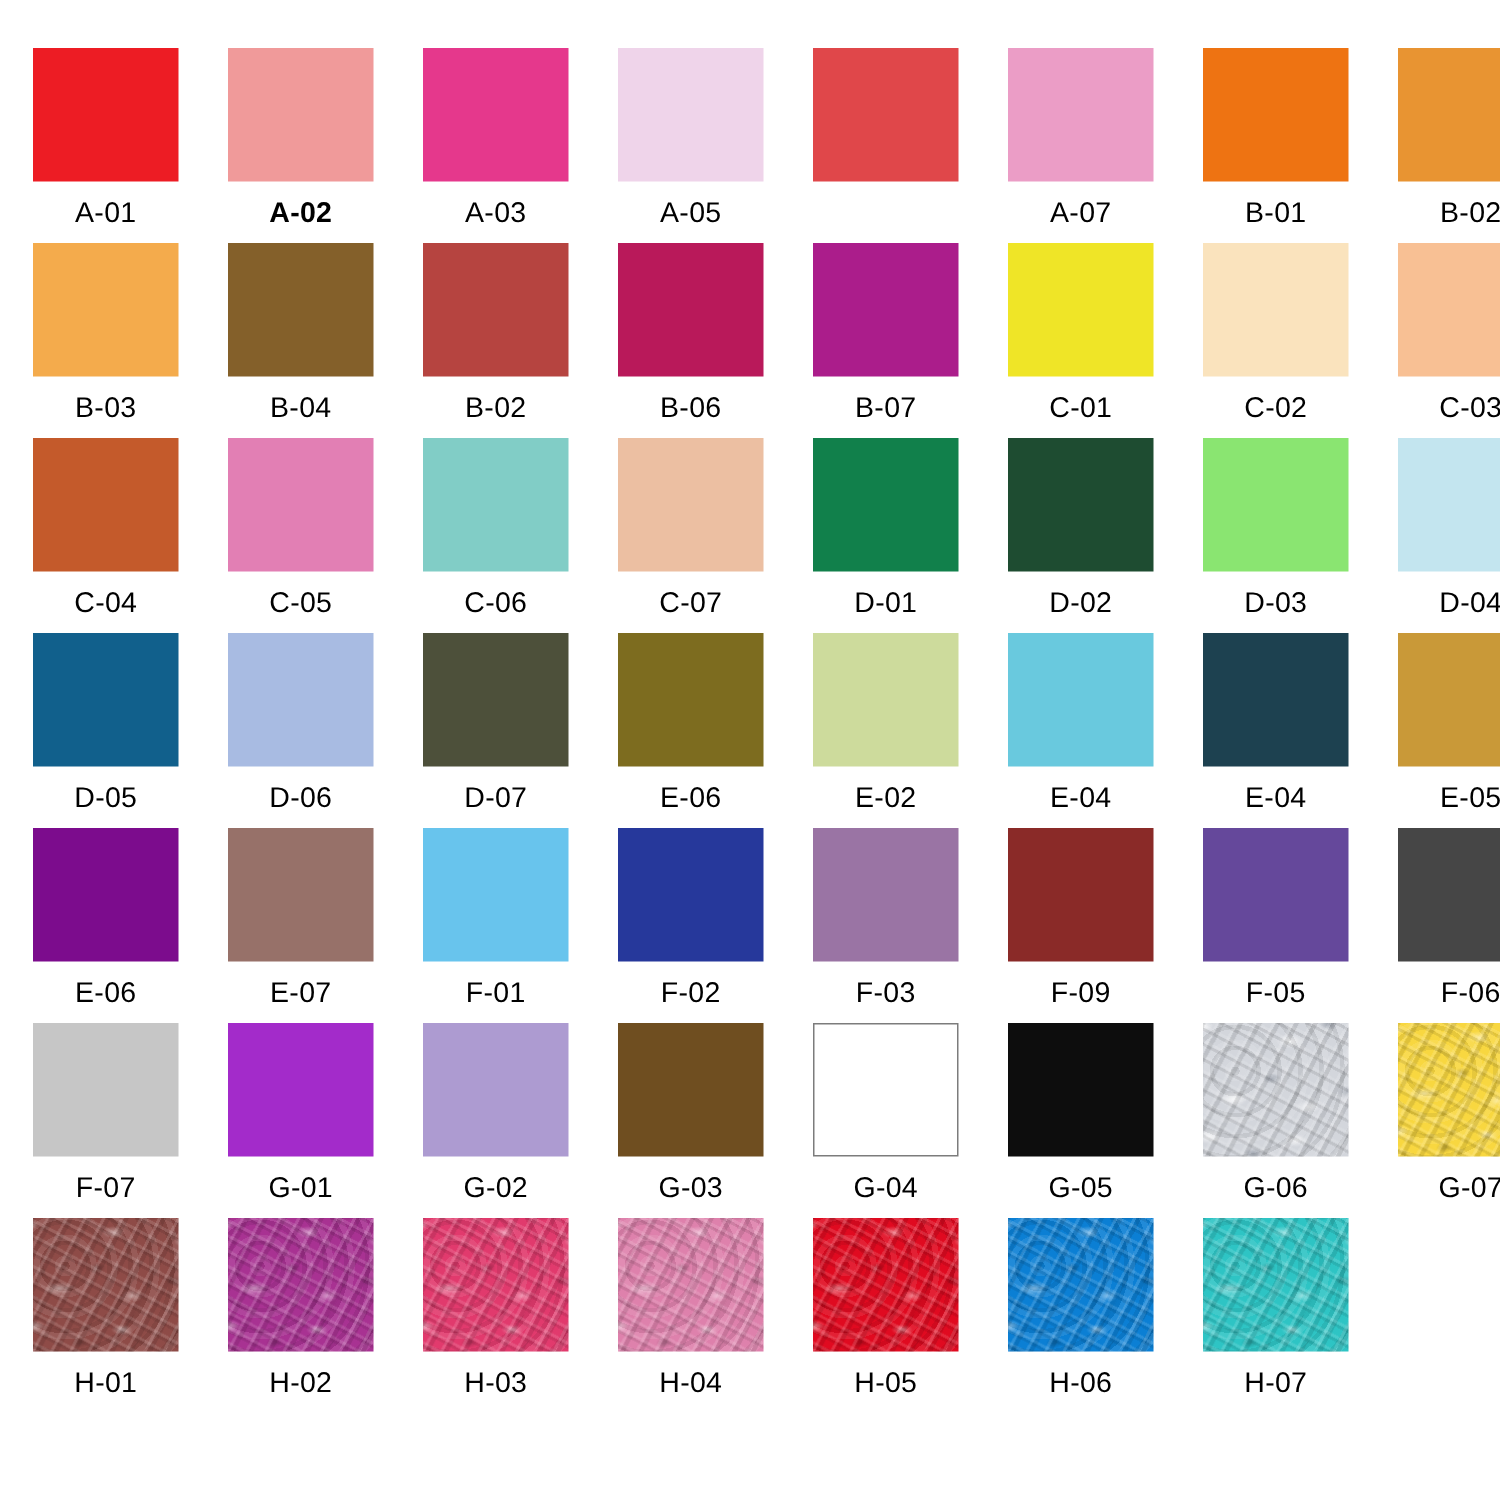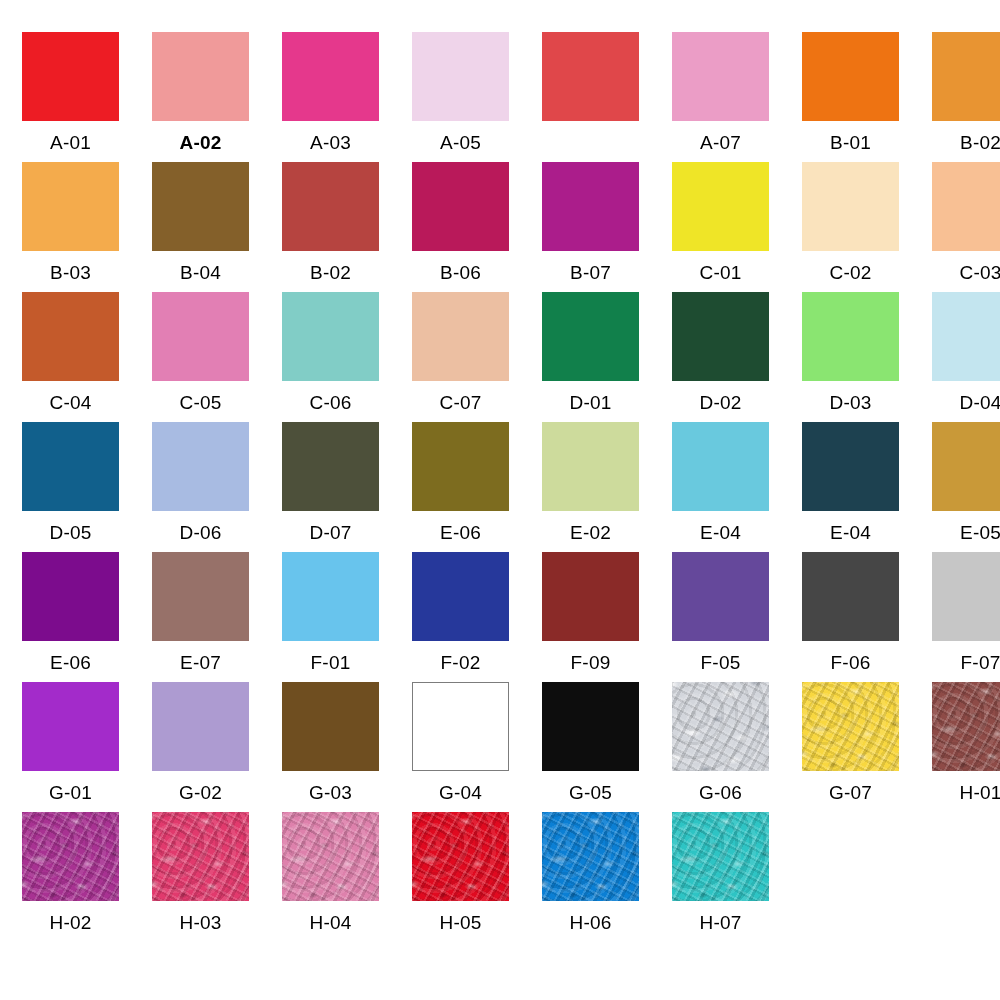--- a/index.html
+++ b/index.html
@@ -253,20 +253,24 @@
     </div>
     <div class="swatch-cell">
       <div class="swatch-chip" style="background-color: rgb(104, 196, 237);"></div>
       <div class="swatch-label" style="color: rgb(0, 0, 0);">F-01</div>
     </div>
     <div class="swatch-cell">
       <div class="swatch-chip" style="background-color: rgb(38, 56, 155);"></div>
       <div class="swatch-label" style="color: rgb(0, 0, 0);">F-02</div>
     </div>
     <div class="swatch-cell">
+      <div class="swatch-chip" style="background-color: rgb(154, 116, 164);"></div>
+      <div class="swatch-label" style="color: rgb(0, 0, 0);">F-03</div>
+    </div>
+    <div class="swatch-cell">
       <div class="swatch-chip" style="background-color: rgb(138, 42, 40);"></div>
       <div class="swatch-label" style="color: rgb(0, 0, 0);">F-09</div>
     </div>
     <div class="swatch-cell">
       <div class="swatch-chip" style="background-color: rgb(101, 72, 155);"></div>
       <div class="swatch-label" style="color: rgb(0, 0, 0);">F-05</div>
     </div>
     <div class="swatch-cell">
       <div class="swatch-chip" style="background-color: rgb(70, 70, 70);"></div>
       <div class="swatch-label" style="color: rgb(0, 0, 0);">F-06</div>

